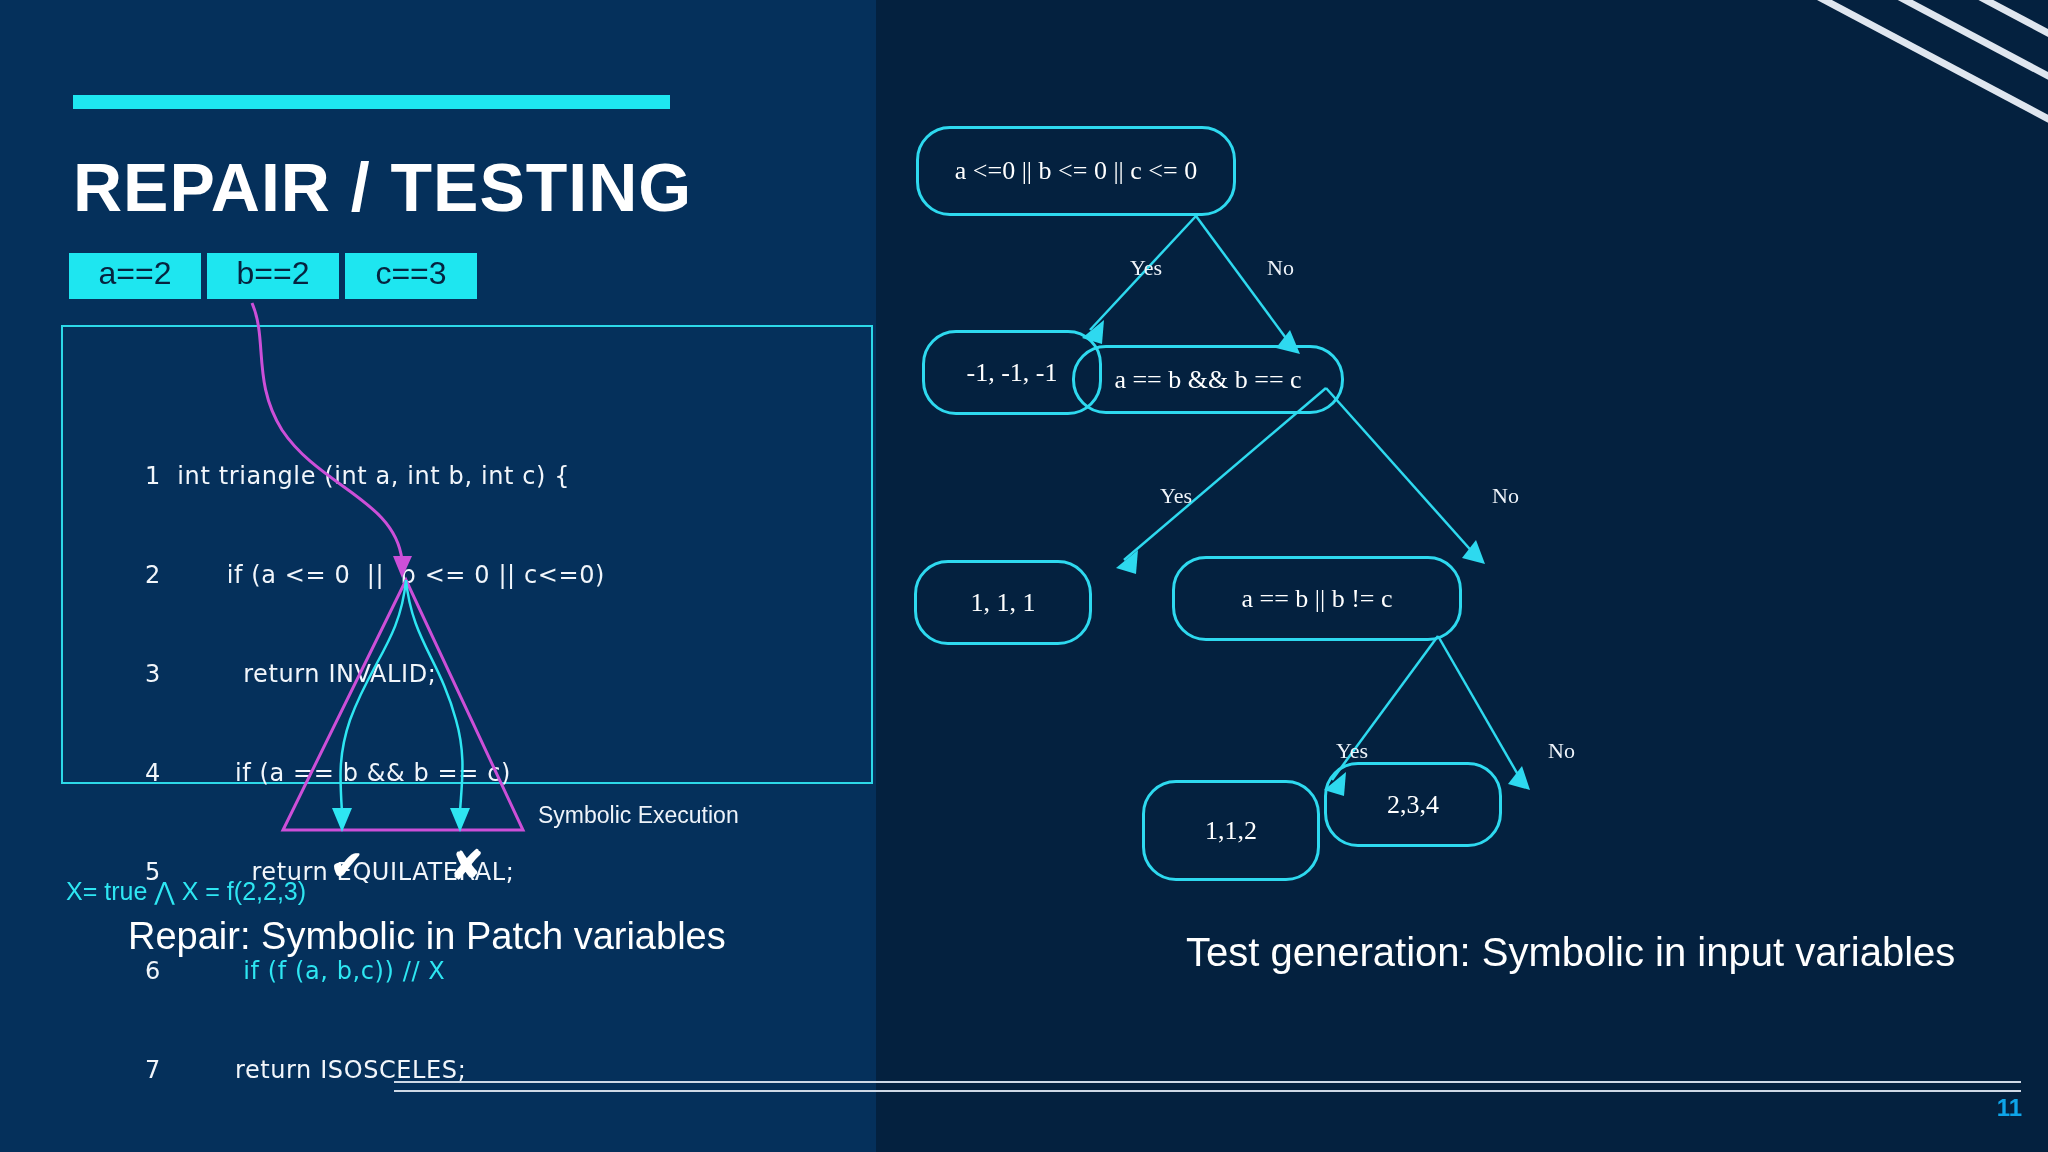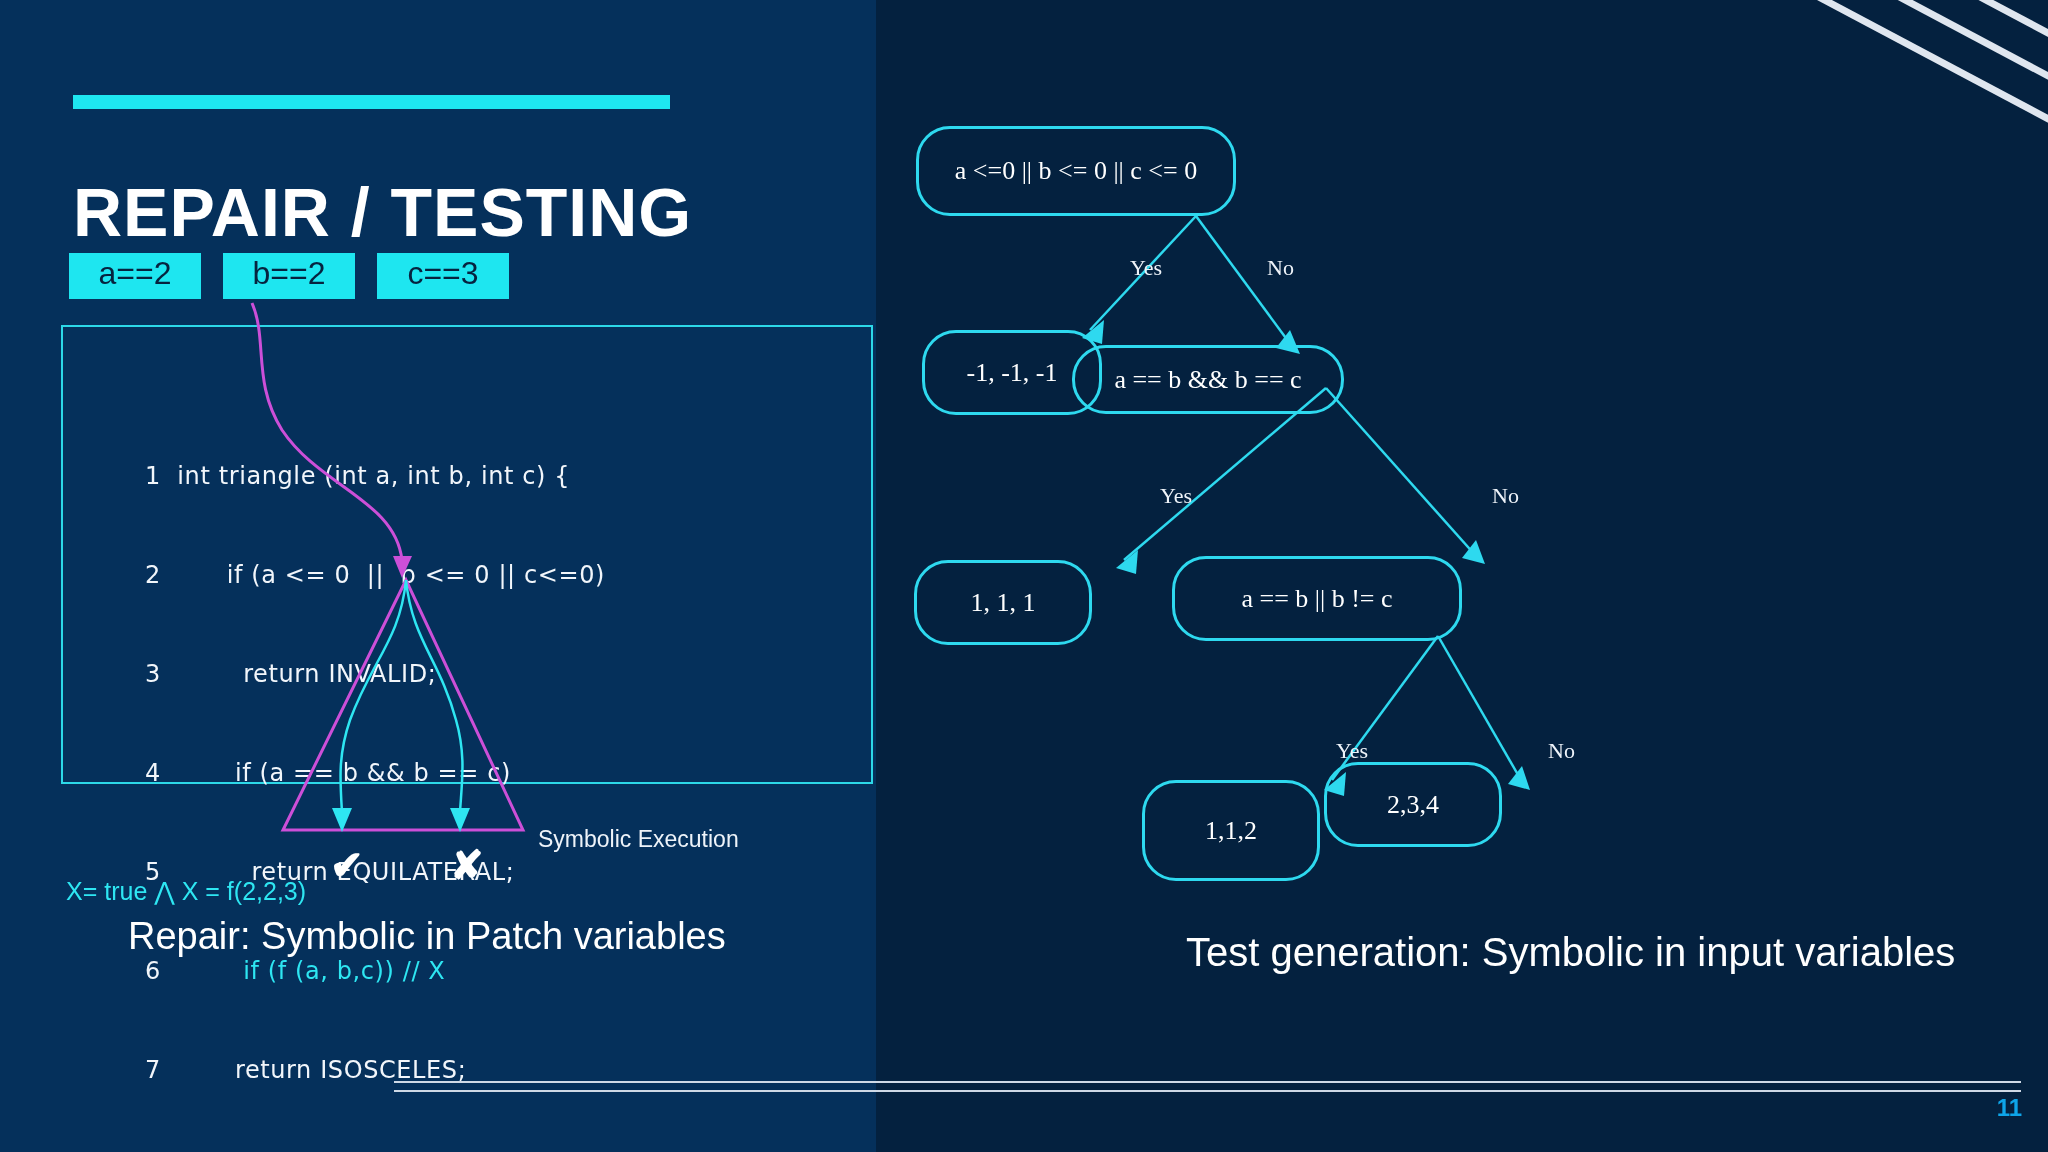--- a/index.html
+++ b/index.html
@@ -25,24 +25,23 @@
 
   
   .title-rule{
     position:absolute;left:73px;top:95px;width:597px;height:14px;
     background:#1ee6f0;
   }
   .slide-title{
     position:absolute;left:73px;top:148px;
     color:#ffffff;font-size:68px;font-weight:bold;letter-spacing:1px;
     white-space:nowrap;
-    margin-top:25px;
   }
   .chips{
-    position:absolute;left:69px;top:253px;display:flex;gap:22px;border-radius:11px;
+    position:absolute;left:69px;top:253px;display:flex;gap:6px;border-radius:11px;
   }
   .chip{
     background:#1ee6f0;color:#06233f;font-size:32px;
     padding:4px 18px 8px 18px;line-height:1.05;
     display:flex;align-items:center;justify-content:center;
     min-width:96px;
   }
 
   
   .code-panel{
@@ -56,21 +55,21 @@
   }
   .code-lines .ln{color:#f2f6fb;}
   .code-lines .cyan{color:#2ee6f2;}
   .code-row{display:block;height:33px;}
 
   
   .left-vec{position:absolute;left:0;top:0;width:876px;height:1152px;pointer-events:none;}
 
   .sym-exec-label{
     position:absolute;left:538px;top:802px;
-    color:#eef3f9;font-size:23px;white-space:nowrap;margin-top:24px;
+    color:#eef3f9;font-size:23px;white-space:nowrap;
   }
   .constraint-label{
     position:absolute;left:66px;top:877px;
     color:#2ee6f2;font-size:25px;white-space:nowrap;
   }
   .mark-check{
     position:absolute;left:330px;top:845px;color:#ffffff;
     font-size:40px;font-weight:bold;line-height:1;
   }
   .mark-cross{

